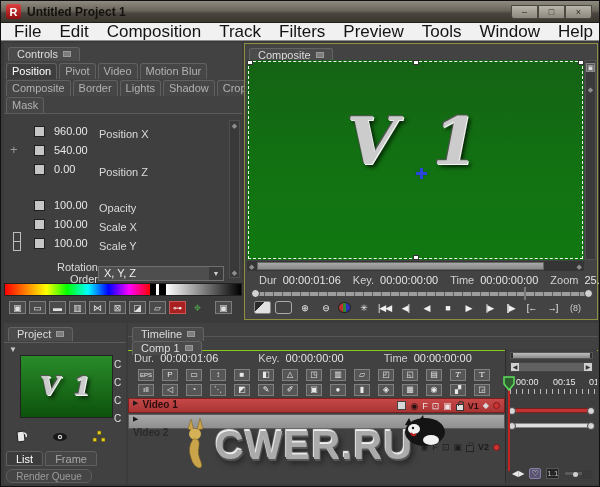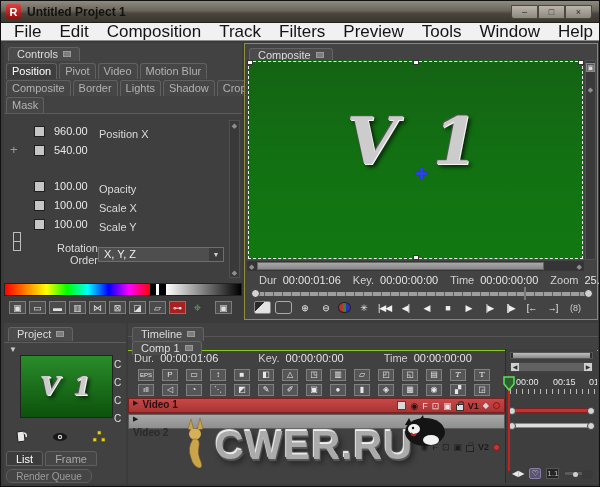--- a/index.html
+++ b/index.html
@@ -253,20 +253,26 @@
 
       <div class="param-row" style="margin-top:10px;" data-name="param-position-x">
         <span class="param-check" data-name="keyframe-checkbox"></span>
         <span class="param-value" data-name="param-value">960.00</span>
         <span class="param-col"><span class="param-label" data-name="param-label">Position X</span>
           <span class="groove" data-name="param-slider"><span class="fill" style="width: 84%;"></span></span></span>
       </div>
       <div class="param-row" data-name="param-position-y">
         <span class="param-check" data-name="keyframe-checkbox"></span>
         <span class="param-value" data-name="param-value">540.00</span>
+      </div>
+      <div class="param-row" data-name="param-position-z">
+        <span class="param-check" data-name="keyframe-checkbox"></span>
+        <span class="param-value" data-name="param-value">0.00</span>
+        <span class="param-col"><span class="param-label" data-name="param-label">Position Z</span>
+          <span class="groove" data-name="param-slider"><span class="fill" style="width: 73%;"></span></span></span>
       </div>
       <div class="param-row" style="margin-top:17px;" data-name="param-opacity">
         <span class="param-check" data-name="keyframe-checkbox"></span>
         <span class="param-value" data-name="param-value">100.00</span>
         <span class="param-col"><span class="param-label" data-name="param-label">Opacity</span>
           <span class="groove" data-name="param-slider"><span class="fill" style="width: 100%;"></span></span></span>
       </div>
       <div class="param-row" data-name="param-scale-x">
         <span class="param-check" data-name="keyframe-checkbox"></span>
         <span class="param-value" data-name="param-value">100.00</span>

